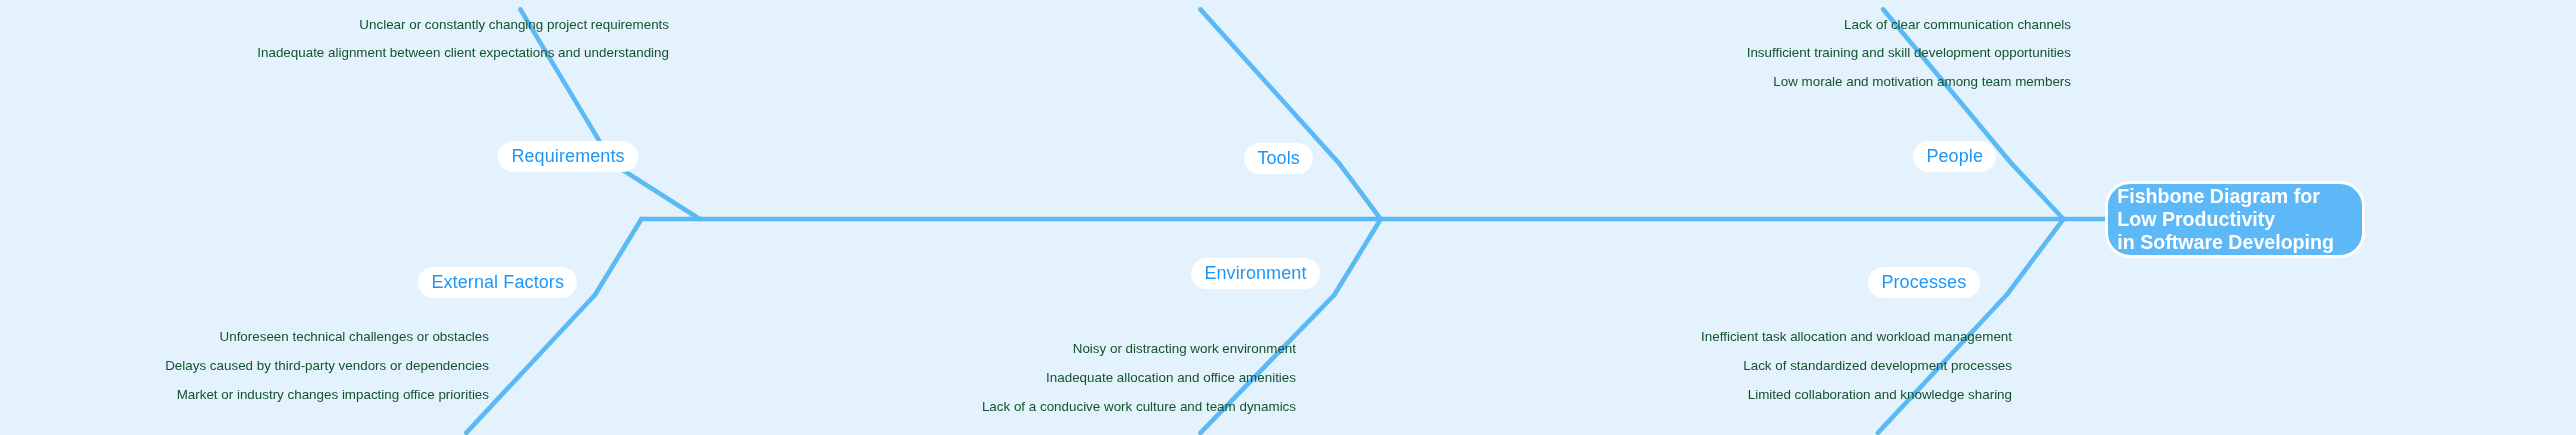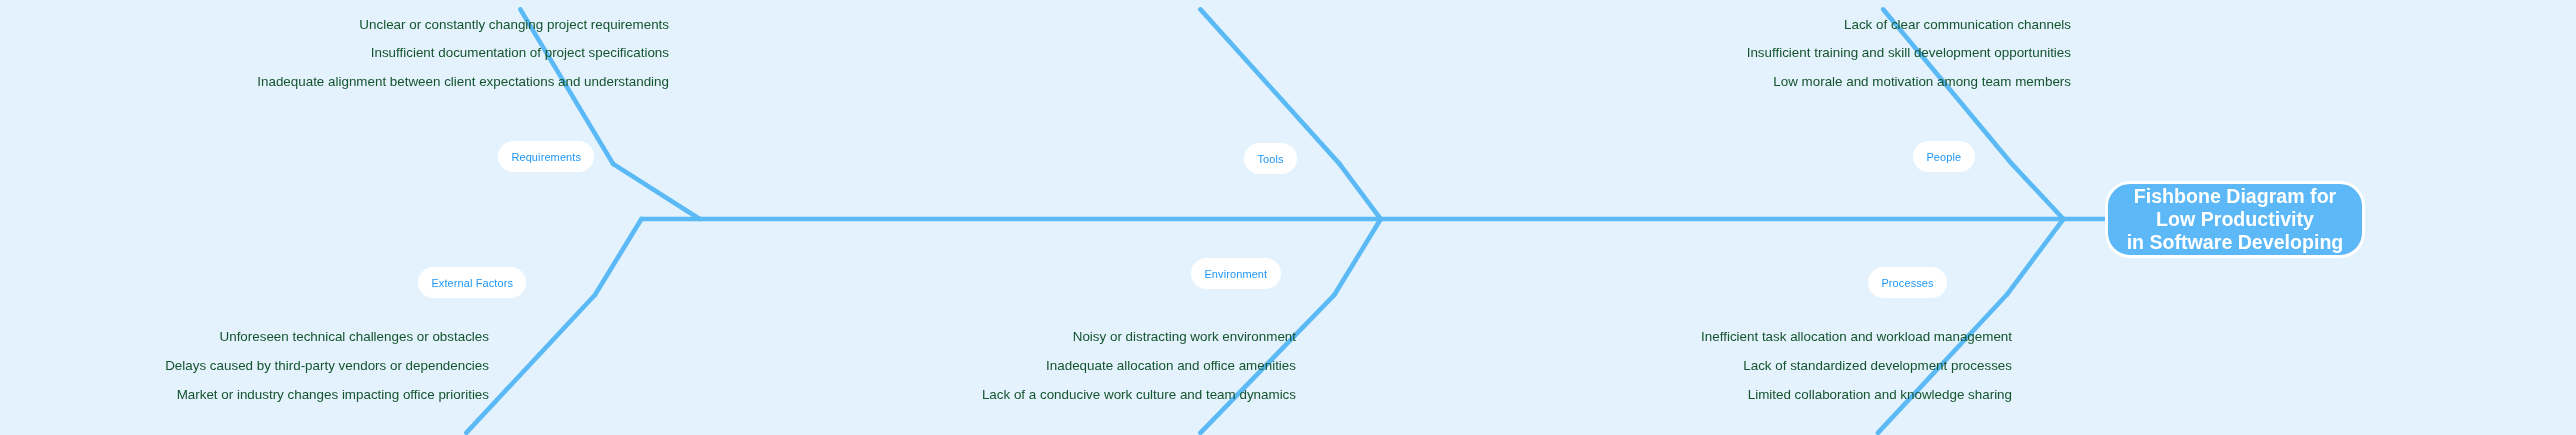--- a/index.html
+++ b/index.html
@@ -16,21 +16,21 @@
   
   .pill{
     position:absolute;
     background:#ffffff;
     border-radius:17.5px;
     height:31px;
     display:flex;align-items:center;justify-content:center;
     padding:0 13.4px;
     box-sizing:border-box;
     color:#1E96F5;
-    font-size:11px;
+    font-size:18px;
     font-weight:400;
     white-space:nowrap;
     letter-spacing:0.1px;
   }
 
   
   .causes{position:absolute;text-align:right;}
   .cause{
     color:#14532d;
     font-size:13.4px;
@@ -44,21 +44,20 @@
   
   #head-box{
     position:absolute;
     left:2105px;top:181px;
     width:260px;height:77px;
     box-sizing:border-box;
     background:#5CB8F7;
     border:3.6px solid #ffffff;
     border-radius:25px;
     display:flex;align-items:center;justify-content:center;
-    text-align:center;
     color:#ffffff;
     font-size:19.6px;
     font-weight:bold;
     line-height:1.18;
     padding:0 9.3px;
   }
   #head-box .ht{display:block;}
 </style>
 </head>
 <body>
@@ -86,38 +85,37 @@
       <path d="M3905 318 L4005 425"></path>
       <path d="M3905 318 L3655 18"></path>
 
       <path d="M3895 572 L4005 425"></path>
       <path d="M3895 572 L3645 840"></path>
     </g>
   </svg>
 
   <div class="causes" style="right:2008px;top:17.5px;">
     <div class="cause">Unclear or constantly changing project requirements</div>
-    <div class="cause">Insufficient documentation of project specifications</div>
     <div class="cause">Inadequate alignment between client expectations and understanding</div>
   </div>
 
 
   <div class="causes" style="right:606px;top:17.5px;">
     <div class="cause">Lack of clear communication channels</div>
     <div class="cause">Insufficient training and skill development opportunities</div>
     <div class="cause">Low morale and motivation among team members</div>
   </div>
 
   <div class="causes" style="right:2188px;top:330px;">
     <div class="cause">Unforeseen technical challenges or obstacles</div>
     <div class="cause">Delays caused by third-party vendors or dependencies</div>
     <div class="cause">Market or industry changes impacting office priorities</div>
   </div>
 
-  <div class="causes" style="right:1381px;top:330px;">
+  <div class="causes" style="right:1381px;top:342px;">
     <div class="cause">Noisy or distracting work environment</div>
     <div class="cause">Inadequate allocation and office amenities</div>
     <div class="cause">Lack of a conducive work culture and team dynamics</div>
   </div>
 
   <div class="causes" style="right:665px;top:330px;">
     <div class="cause">Inefficient task allocation and workload management</div>
     <div class="cause">Lack of standardized development processes</div>
     <div class="cause">Limited collaboration and knowledge sharing</div>
   </div>

